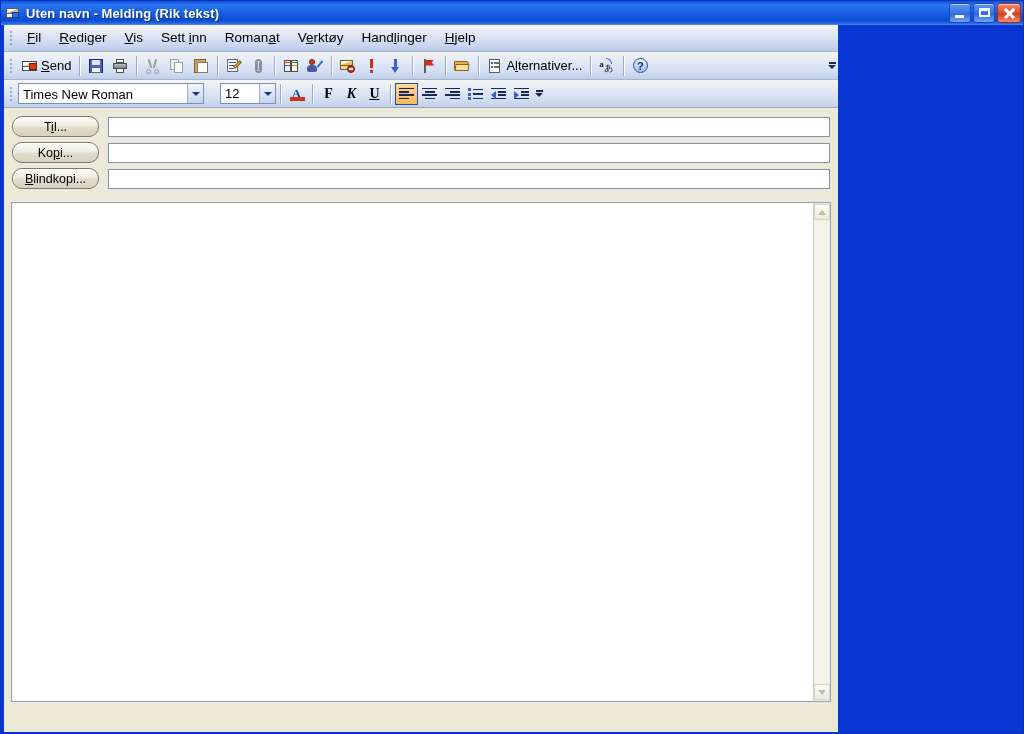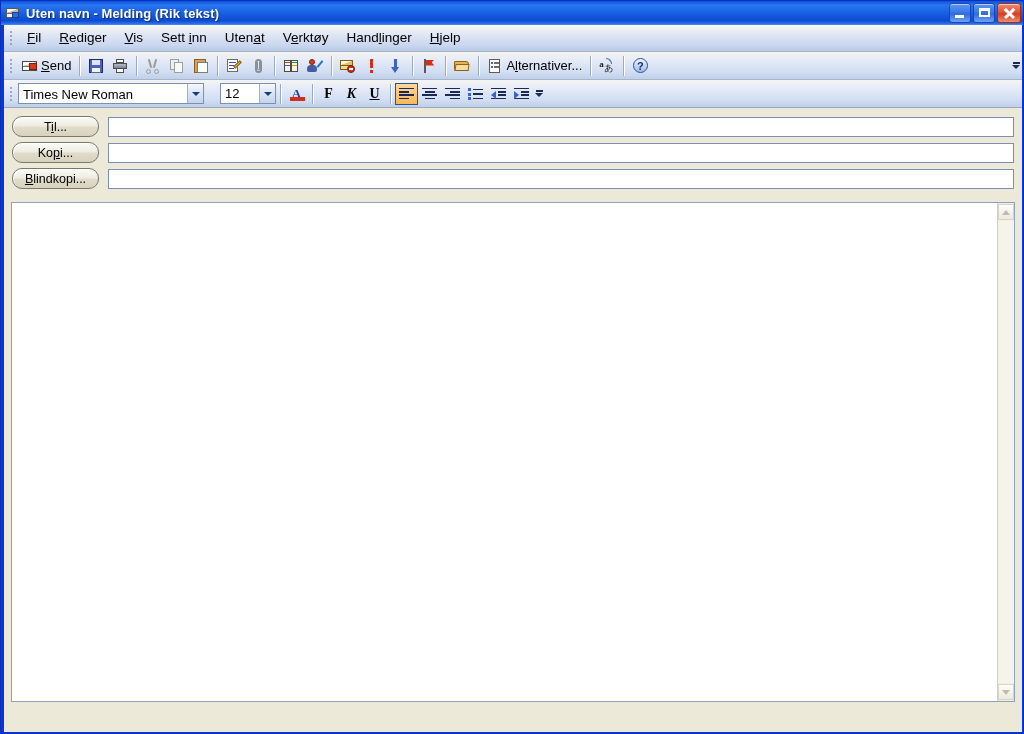--- a/index.html
+++ b/index.html
@@ -101,21 +101,21 @@
     position: absolute; left: 5px; top: 8px;
     width: 13px; height: 2.5px; background: #fff;
   }
   .winbtn.close .x1 { transform: rotate(45deg); }
   .winbtn.close .x2 { transform: rotate(-45deg); }
 
   
   #client {
     position: absolute;
     left: 3px; top: 24px;
-    width: 1018px;
+    width: 834px;
     height: 707px;
     background: #ece9d8;
     box-sizing: border-box;
     overflow: hidden;
   }
 
   
   #menubar {
     height: 27px;
     background: linear-gradient(to bottom, #f6f6f2 0%, #e4e9f5 30%, #cdd9f0 72%, #b9cbe8 100%);
@@ -473,21 +473,21 @@
       <div class="gripper">
           <i></i>
           <i></i>
           <i></i>
           <i></i>
         </div>
       <div class="menu-item"><u>F</u><span>il</span></div>
       <div class="menu-item"><u>R</u><span>ediger</span></div>
       <div class="menu-item"><u>V</u><span>is</span></div>
       <div class="menu-item"><span>Sett </span><u>i</u><span>nn</span></div>
-      <div class="menu-item"><span>Uten</span><u>a</u><span>t</span></div>
+      <div class="menu-item"><span>Roman</span><u>a</u><span>t</span></div>
       <div class="menu-item"><span>V</span><u>e</u><span>rktøy</span></div>
       <div class="menu-item"><span>Hand</span><u>l</u><span>inger</span></div>
       <div class="menu-item"><u>H</u><span>jelp</span></div>
     </div>
 
     <div id="toolbar-standard">
       <div class="gripper">
           <i></i>
           <i></i>
           <i></i>

